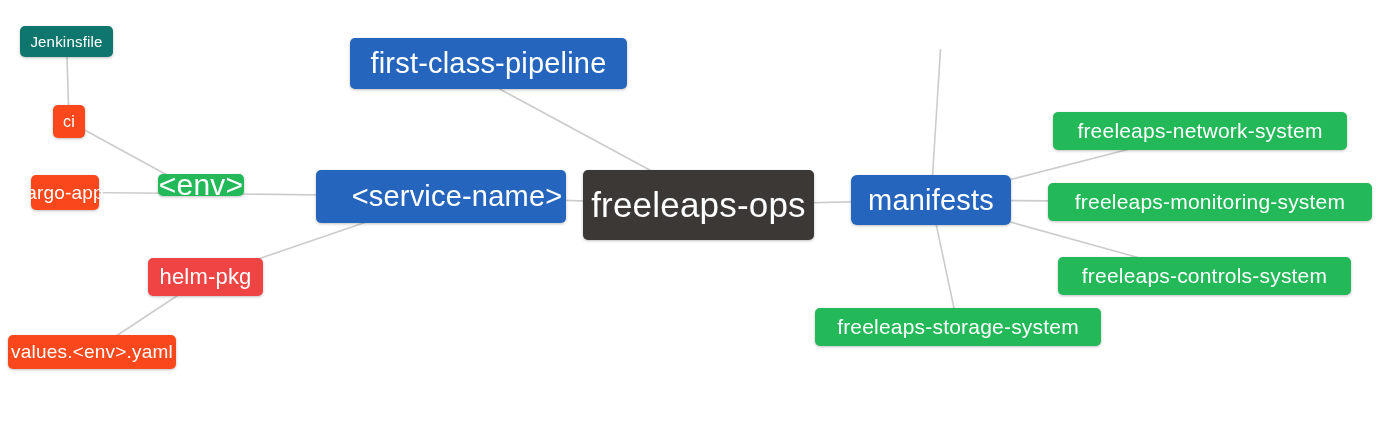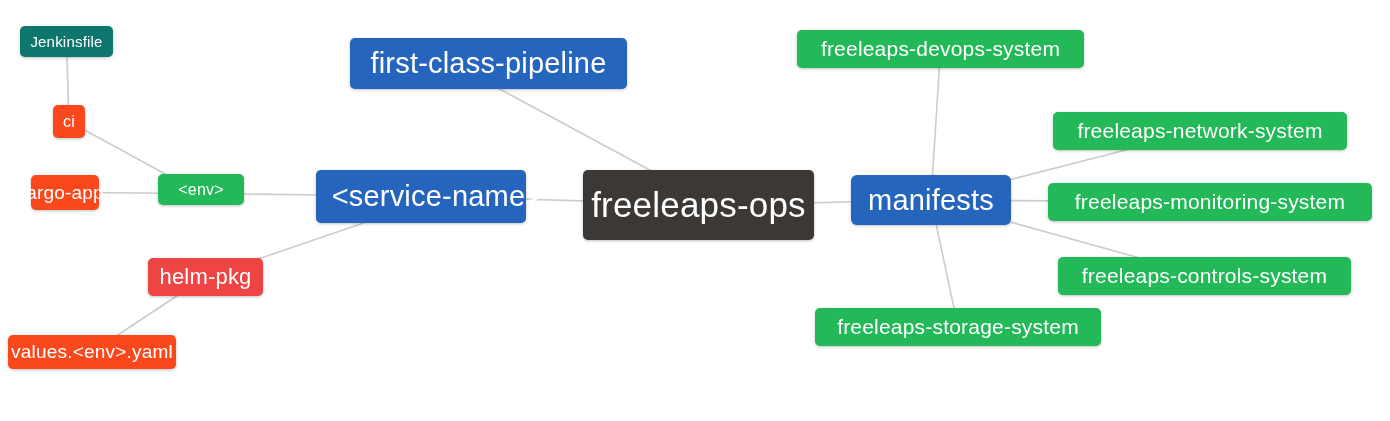--- a/index.html
+++ b/index.html
@@ -54,25 +54,24 @@
       <line x1="714.5" y1="205" x2="931" y2="200" stroke="#cccccc" stroke-width="1.6"></line>
       <line x1="931" y1="200" x2="940.5" y2="49" stroke="#cccccc" stroke-width="1.6"></line>
       <line x1="931" y1="200" x2="1200" y2="131" stroke="#cccccc" stroke-width="1.6"></line>
       <line x1="931" y1="200" x2="1210" y2="202" stroke="#cccccc" stroke-width="1.6"></line>
       <line x1="931" y1="200" x2="1204.5" y2="276" stroke="#cccccc" stroke-width="1.6"></line>
       <line x1="931" y1="200" x2="958" y2="327" stroke="#cccccc" stroke-width="1.6"></line>
     </svg>
 <div class="node" style="left: 20px; top: 26px; width: 93px; height: 31px; font-size: 15px; background: #0f766e; color: rgb(255, 255, 255);">Jenkinsfile</div>
     <div class="node" style="left: 53px; top: 105px; width: 32px; height: 33px; font-size: 16px; background: rgb(250, 72, 28); color: rgb(255, 255, 255);">ci</div>
     <div class="node" style="left: 31px; top: 175px; width: 68px; height: 35px; font-size: 19px; background: rgb(250, 72, 28); color: rgb(255, 255, 255);">argo-app</div>
-    <div class="node" style="left: 158px; top: 174px; width: 86px; height: 31px; font-size: 16px; background: rgb(35, 184, 88); color: rgb(255, 255, 255);">&lt;env&gt;</div>
+    <div class="node" style="left: 158px; top: 174px; width: 86px; height: 22px; font-size: 30px; background: rgb(35, 184, 88); color: rgb(255, 255, 255);">&lt;env&gt;</div>
     <div class="node" style="left: 314px; top: 38px; width: 277px; height: 51px; font-size: 29px; background: rgb(37, 101, 189); color: rgb(255, 255, 255); margin-left: 36px;">first-class-pipeline</div>
-    <div class="node" style="left: 316px; top: 170px; width: 210px; height: 53px; font-size: 29px; background: rgb(37, 101, 189); color: rgb(255, 255, 255); padding-left: 32px;">&lt;service-name&gt;</div>
+    <div class="node" style="left: 316px; top: 170px; width: 250px; height: 53px; font-size: 29px; background: rgb(37, 101, 189); color: rgb(255, 255, 255); padding-left: 32px;">&lt;service-name&gt;</div>
     <div class="node" style="left: 583px; top: 170px; width: 231px; height: 70px; font-size: 35px; background: rgb(59, 56, 53); color: rgb(255, 255, 255);">freeleaps-ops</div>
     <div class="node" style="left: 851px; top: 175px; width: 160px; height: 50px; font-size: 29px; background: rgb(37, 101, 189); color: rgb(255, 255, 255); border-radius: 6px;">manifests</div>
-    <div class="node" style="left: 797px; top: 30px; width: 287px; height: 38px; font-size: 21px; background: rgb(35, 184, 88); color: rgb(255, 255, 255);">freeleaps-devops-system</div>
     <div class="node" style="left: 1053px; top: 112px; width: 294px; height: 38px; font-size: 21px; background: rgb(35, 184, 88); color: rgb(255, 255, 255);">freeleaps-network-system</div>
     <div class="node" style="left: 1048px; top: 183px; width: 324px; height: 38px; font-size: 21px; background: rgb(35, 184, 88); color: rgb(255, 255, 255);">freeleaps-monitoring-system</div>
     <div class="node" style="left: 1058px; top: 257px; width: 293px; height: 38px; font-size: 21px; background: rgb(35, 184, 88); color: rgb(255, 255, 255);">freeleaps-controls-system</div>
     <div class="node" style="left: 815px; top: 308px; width: 286px; height: 38px; font-size: 21px; background: rgb(35, 184, 88); color: rgb(255, 255, 255);">freeleaps-storage-system</div>
     <div class="node" style="left: 148px; top: 258px; width: 115px; height: 38px; font-size: 22px; background: #ef4444; color: rgb(255, 255, 255);">helm-pkg</div>
     <div class="node" style="left: 8px; top: 335px; width: 168px; height: 34px; font-size: 19px; background: rgb(250, 72, 28); color: rgb(255, 255, 255);">values.&lt;env&gt;.yaml</div>
   </div>
 
 </body></html>

